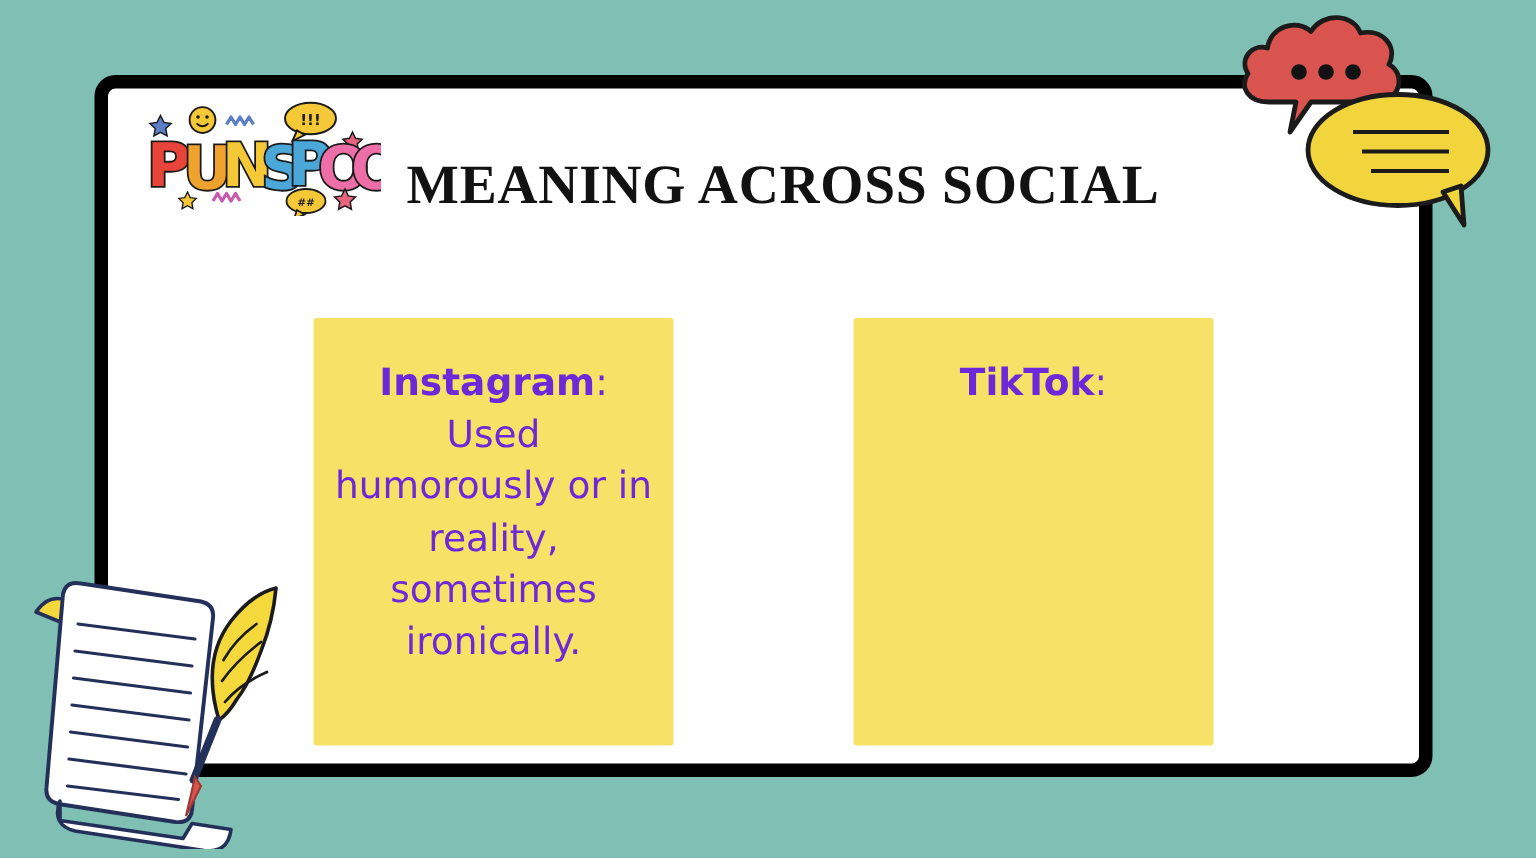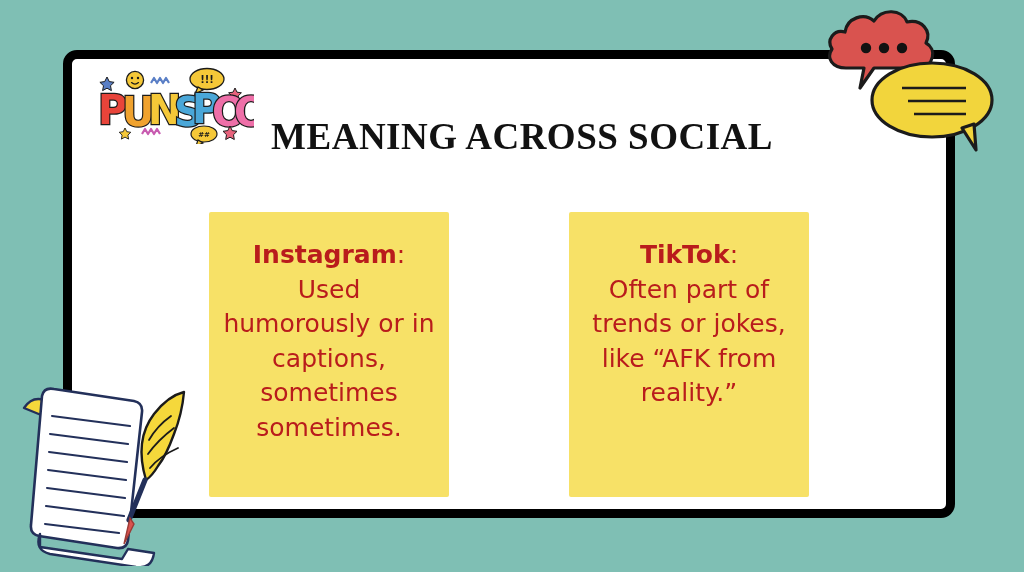--- a/index.html
+++ b/index.html
@@ -51,21 +51,20 @@
     top: 42px;
     width: 560px;
     text-align: center;
     font-family: "Liberation Serif", serif;
     font-weight: bold;
     font-size: 37px;
     line-height: 1.22;
     letter-spacing: 0.5px;
     color: #121212;
     z-index: 5;
-    margin-top: 13px;
   }
   #title .tline { display: block; white-space: nowrap; }
 
   
   .cards-row {
     position: absolute;
     left: 0;
     top: 153px;
     width: 874px;
     display: flex;
@@ -75,21 +74,21 @@
   }
   .note {
     width: 240px;
     min-height: 285px;
     background: #F7E167;
     padding: 26px 12px 18px 12px;
     box-sizing: border-box;
     text-align: center;
     font-size: 25px;
     line-height: 1.38;
-    color: #b91c1c;
+    color: #6d28d9;
     font-family: "DejaVu Sans", sans-serif;
     border-radius: 2px;
   }
   .note .platform { font-weight: bold; }
   .note .body { display: block; }
 
   
   #bubbles {
     position: absolute;
     right: 8px;
@@ -168,26 +167,25 @@
     </div>
 
     <div id="title">
       <span class="tline">MEANING ACROSS SOCIAL</span>
     </div>
 
     <div class="cards-row">
 
       <div class="note">
         <span class="platform">Instagram</span><span>:</span>
-        <span class="body">Used humorously or in captions, sometimes sometimes.</span>
+        <span class="body">Used humorously or in reality, sometimes ironically.</span>
       </div>
 
       <div class="note">
         <span class="platform">TikTok</span><span>:</span>
-        <span class="body">Often part of trends or jokes, like “AFK from reality.”</span>
       </div>
 
     </div>
   </div>
 
   <div id="bubbles">
     <svg viewBox="0 0 200 180" width="200" height="180">
 
       <g>
         <path d="M30 66

